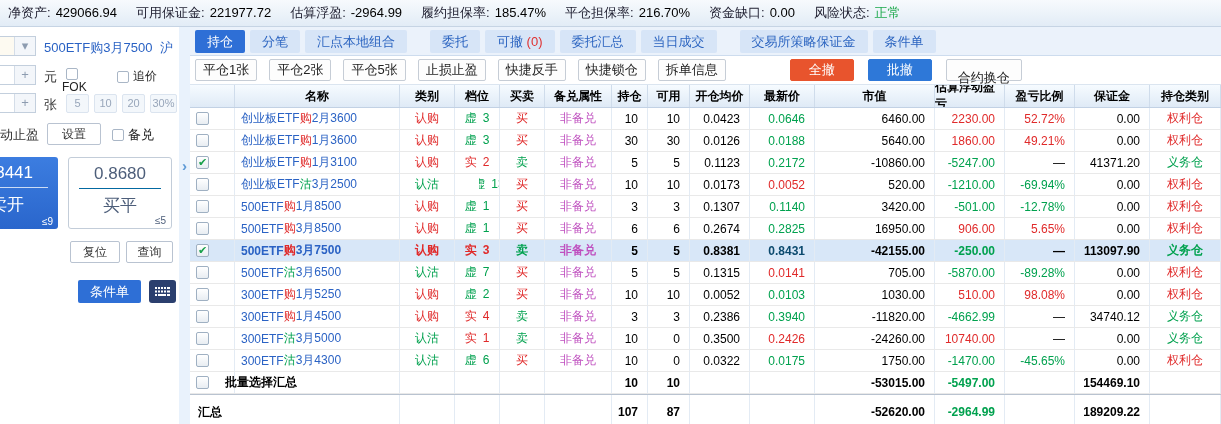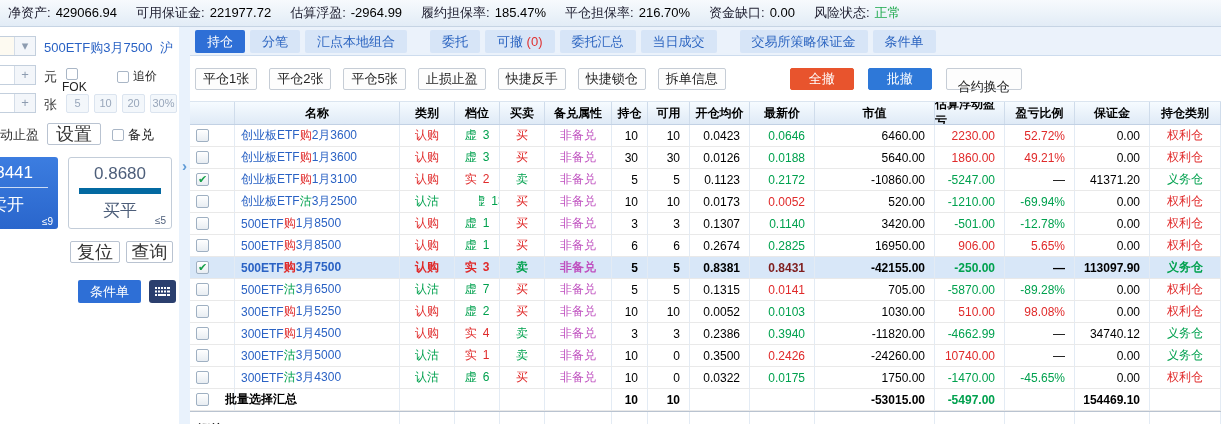--- a/index.html
+++ b/index.html
@@ -27,24 +27,24 @@
   .lp-input .fill { flex:1; }
   .lp-input .btn { width:21px; border-left:1px solid #d4dde8; background:#f3f6fa; color:#8d9cb0;
     text-align:center; font-size:13px; line-height:18px; }
   .lp-label { position:absolute; font-size:13px; color:#333; }
   .lp-cbrow { position:absolute; display:flex; align-items:center; font-size:12px; color:#222; }
   .cb-sq { width:12px; height:12px; border:1px solid #a9b6c6; background:#fff; border-radius:2px;
     margin-right:4px; flex:0 0 12px; }
   .preset { position:absolute; height:19px; background:#f3f7fb; border:1px solid #dbe4ef;
     color:#98a6ba; font-size:11px; text-align:center; line-height:17px; border-radius:2px; }
   .lp-btn { position:absolute; background:#fff; border:1px solid #b9c3d1; color:#333;
-    font-size:18px; text-align:center; border-radius:2px; }
+    font-size:12px; text-align:center; border-radius:2px; }
   .pricebox { position:absolute; border-radius:3px; text-align:center; }
   .pricebox .pb-price { font-size:17px; padding-top:6px; padding-bottom:4px; margin:0 10px;
-    border-bottom:6px solid #0369a1; }
+    border-bottom:1px solid #0369a1; }
   .pricebox .pb-side { font-size:17px; padding-top:5px; }
   .pricebox .pb-cnt { position:absolute; right:5px; bottom:2px; font-size:10px; }
   .pb-sell { left:-44px; top:130px; width:102px; height:72px;
     background:linear-gradient(#3c7de0,#2a66cc); color:#fff; }
   .pb-sell .pb-price { border-bottom:1px solid rgba(255,255,255,.75); }
   .pb-buy  { left:68px; top:130px; width:104px; height:72px; background:#fff;
     border:1px solid #c3cdd9; color:#4d5e7a; }
   .cond-btn { position:absolute; left:78px; top:253px; width:63px; height:23px;
     background:#2e6fd6; color:#fff; font-size:13px; text-align:center; line-height:23px; border-radius:2px; }
   .kb-btn { position:absolute; left:149px; top:253px; width:27px; height:23px;
@@ -53,21 +53,21 @@
   
   .main { flex:1; display:flex; flex-direction:column; min-width:0; }
   .tabbar { height:29px; background:#ebf2fb; border-bottom:1px solid #cddcee;
     display:flex; align-items:center; padding-left:5px; }
   .tab { height:23px; line-height:23px; padding:0 12px; margin-right:5px; background:#d7e5f7;
     color:#2b64c0; font-size:13px; border-radius:2px; cursor:pointer; white-space:nowrap; }
   .tab.active { background:#2e6fd6; color:#fff; }
   .tab.gap { margin-left:18px; }
   .tab-badge { color:#e03030; }
 
-  .actionbar { height:46px; background:#fff; border-bottom:1px solid #dbe5f0;
+  .actionbar { height:29px; background:#fff; border-bottom:1px solid #dbe5f0;
     display:flex; align-items:center; padding-left:5px; }
   .abtn { height:22px; line-height:20px; padding:0 7px; margin-right:12px; background:#fdfdfd;
     border:1px solid #c6cdd6; color:#222; font-size:13px; border-radius:2px; cursor:pointer; white-space:nowrap; }
   .abtn.danger { background:#e8542d; border-color:#e8542d; color:#fff; margin-left:52px; padding:0 18px; }
   .abtn.primary { background:#2e78d8; border-color:#2e78d8; color:#fff; margin-left:2px; padding:0 18px; }
   .abtn.plain2 { margin-left:2px; padding:8px 11px; }
 
   
   .table { flex:1; font-size:12px; overflow:hidden; }
   .trow, .thead { display:grid;
@@ -379,21 +379,21 @@
                 <span style="color: rgb(224, 42, 42);">购</span>
                 <span>3月7500</span>
               </div>
               <div class="td c" style="color: rgb(224, 42, 42);">认购</div>
               <div class="td c" style="color: rgb(224, 42, 42);">实 3</div>
               <div class="td c" style="color: rgb(0, 161, 78);">卖</div>
               <div class="td c" style="color: rgb(191, 79, 191);">非备兑</div>
               <div class="td r">5</div>
               <div class="td r">5</div>
               <div class="td r">0.8381</div>
-              <div class="td r" style="color: #7f1d1d;">0.8431</div>
+              <div class="td r" style="color: #0c4a6e;">0.8431</div>
               <div class="td r">-42155.00</div>
               <div class="td r" style="color: rgb(0, 161, 78);">-250.00</div>
               <div class="td r" style="color: rgb(0, 0, 0);">—</div>
               <div class="td r">113097.90</div>
               <div class="td c" style="color: rgb(0, 161, 78);">义务仓</div>
             </div>
             <div class="trow">
               <div class="td c" style="justify-content: flex-start;">
                 <span class="cb"></span>
               </div>

